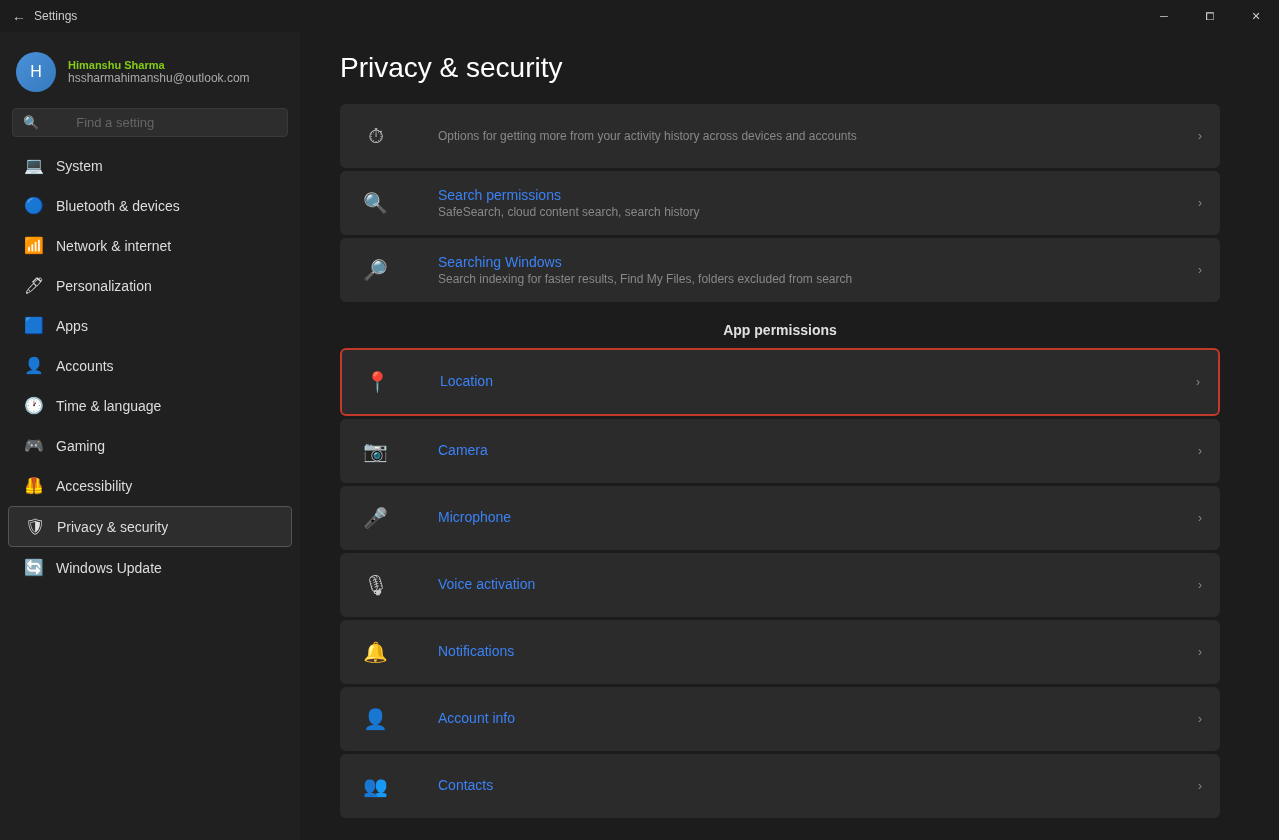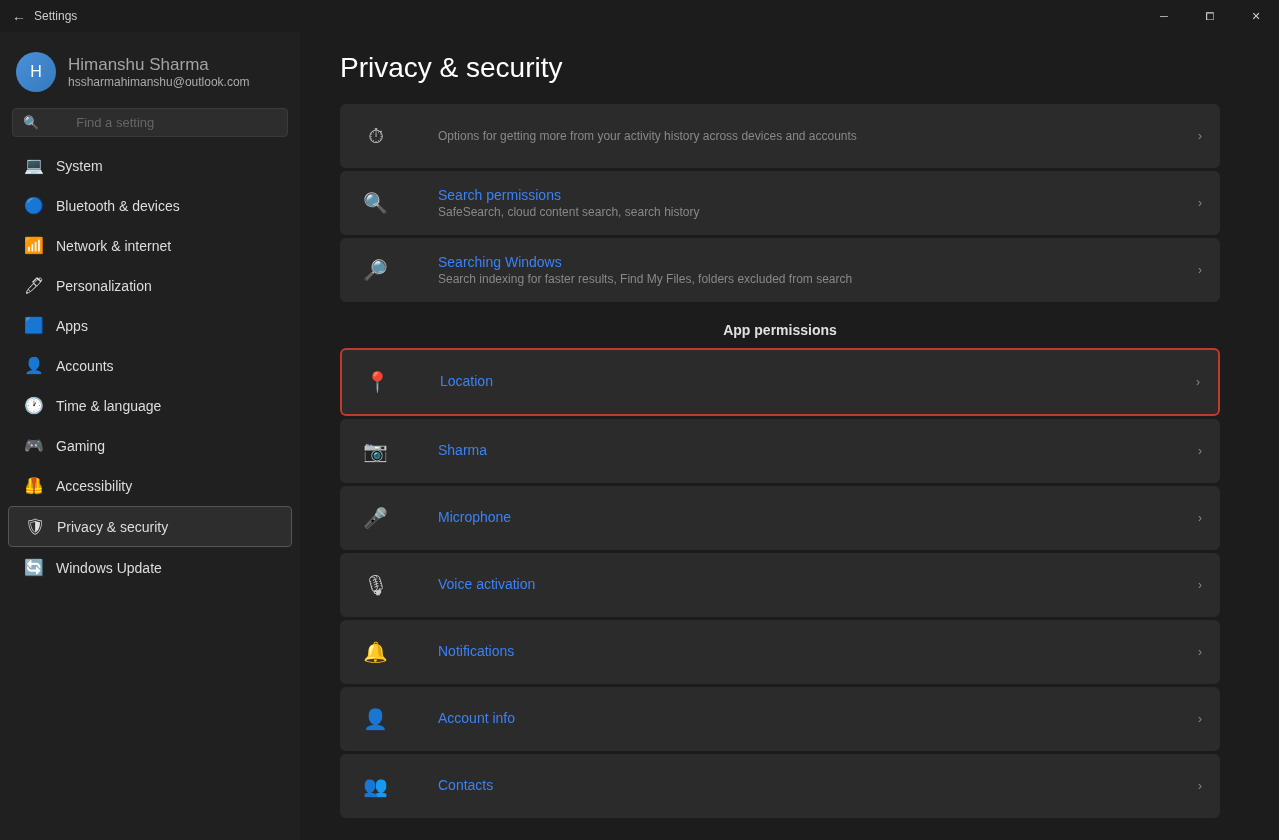--- a/index.html
+++ b/index.html
@@ -85,23 +85,23 @@
       border-radius: 50%;
       background: linear-gradient(135deg, #4a90d9, #357abd);
       display: flex;
       align-items: center;
       justify-content: center;
       font-size: 16px;
       color: #fff;
       flex-shrink: 0;
     }
     .user-info .user-name {
-      font-size: 17px;
-      font-weight: 400;
-      color: #a3a3a3;
+      font-size: 11px;
+      font-weight: 700;
+      color: #84cc16;
     }
     .user-info .user-email {
       font-size: 12px;
       color: #aaa;
     }
 
     .search-box {
       margin: 0 12px 8px 12px;
       display: flex;
       align-items: center;
@@ -340,21 +340,21 @@
     <div class="row-icon">📍</div>
     <div class="row-text">
       <div class="row-title">Location</div>
 
     </div>
     <span class="row-chevron">›</span>
   </div>
           <div class="settings-row">
     <div class="row-icon">📷</div>
     <div class="row-text">
-      <div class="row-title">Sharma</div>
+      <div class="row-title">Camera</div>
 
     </div>
     <span class="row-chevron">›</span>
   </div>
           <div class="settings-row">
     <div class="row-icon">🎤</div>
     <div class="row-text">
       <div class="row-title">Microphone</div>
 
     </div>

